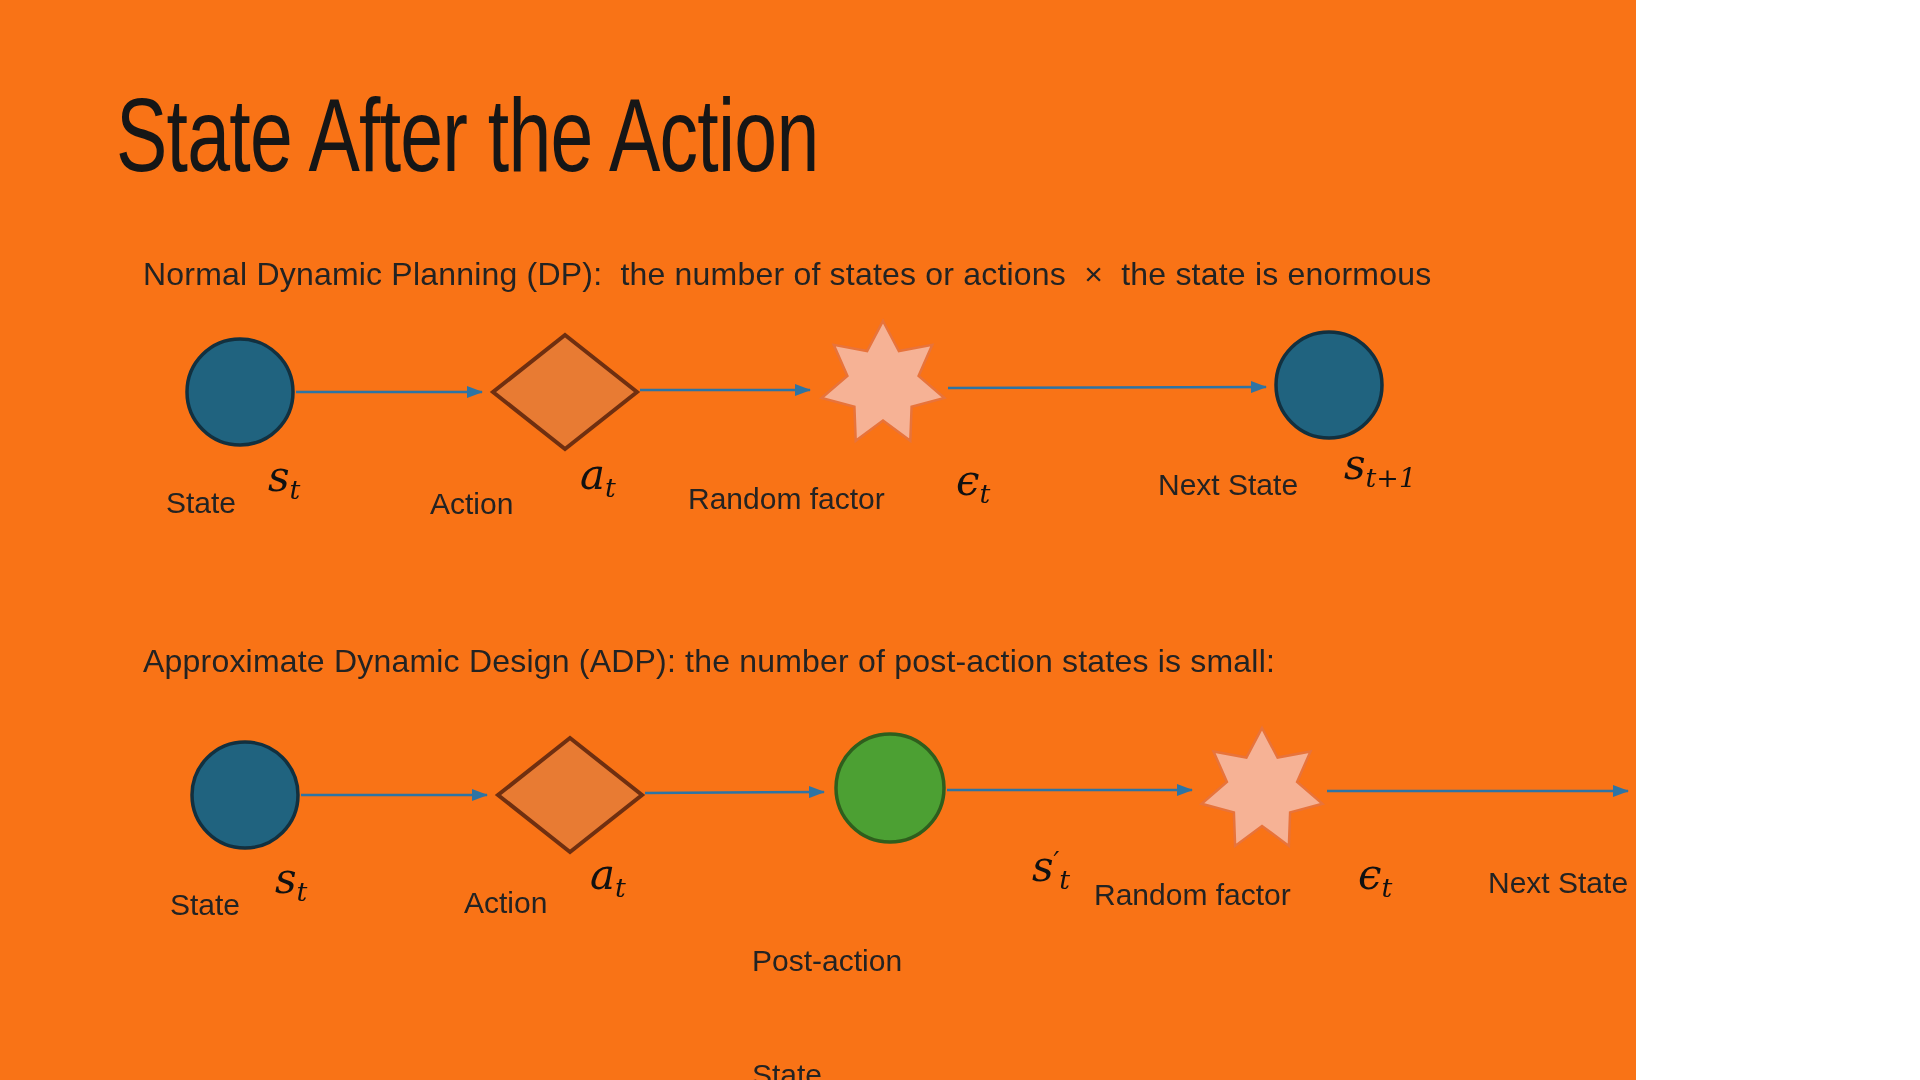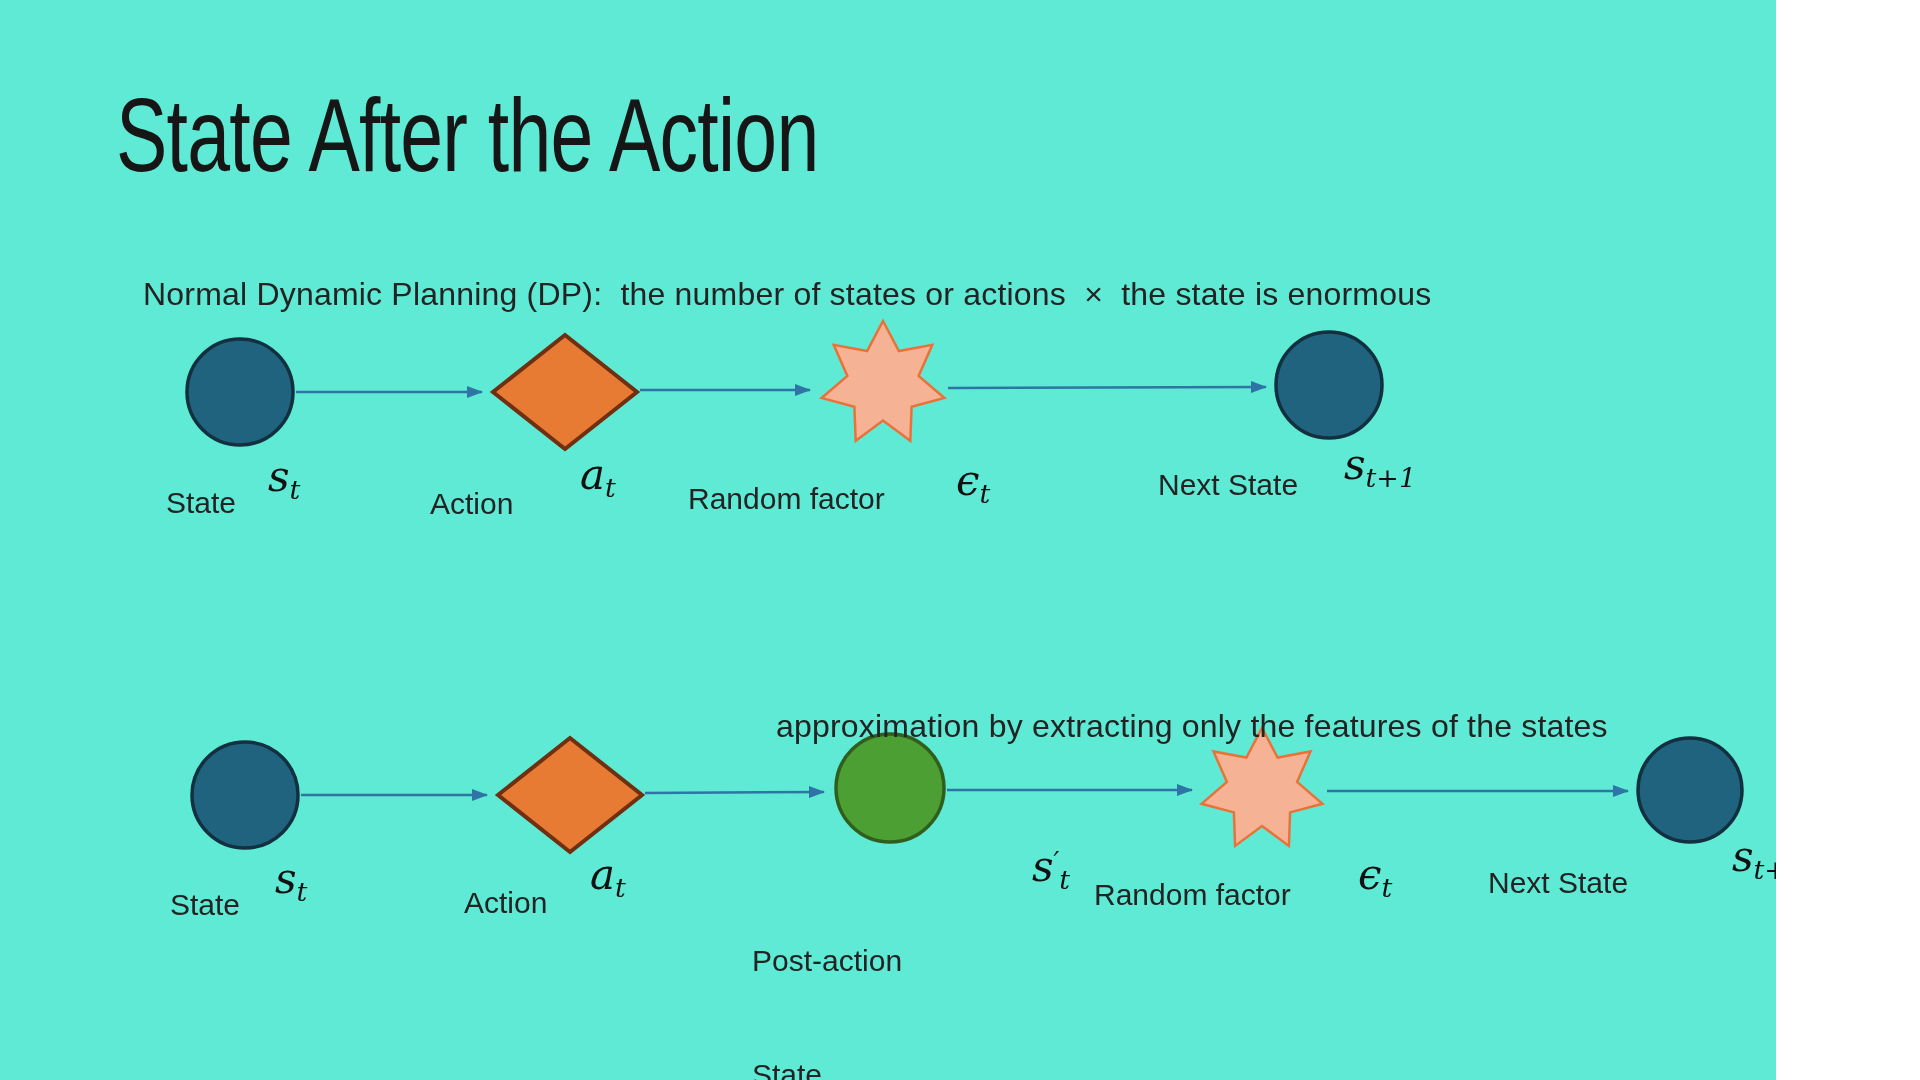--- a/index.html
+++ b/index.html
@@ -1,21 +1,21 @@
 <!DOCTYPE html>
 <html><head>
 <meta charset="utf-8">
 <style>
   html,body{margin:0;padding:0;background:#fff;}
-  .slide{position:relative;width:1776px;height:1080px;background:#5eead4;overflow:hidden;
+  .slide{position:relative;width:1636px;height:1080px;background:#f97316;overflow:hidden;
          font-family:"Liberation Sans",sans-serif;color:#212121;}
   .abs{position:absolute;}
   .title{left:116px;top:76px;font-size:104px;font-weight:300;color:#161616;
          letter-spacing:-1px;transform:scaleX(0.74);transform-origin:left top;white-space:pre;}
-  .heading{font-size:32px;color:#232323;white-space:pre;letter-spacing:0.2px;margin-top:20px;}
+  .heading{font-size:32px;color:#232323;white-space:pre;letter-spacing:0.2px;}
   .h-dp{left:143px;top:256px;}
   .h-adp1{left:143px;top:643px;}
   .h-adp2{left:776px;top:688px;}
   .lbl{font-size:30px;color:#232323;white-space:pre;}
   .lbl2{line-height:38px;}
   .math{font-family:"DejaVu Serif",serif;font-style:italic;font-size:42px;color:#111;white-space:pre;}
   .math sub{font-size:0.64em;vertical-align:-0.28em;line-height:0;}
   .math sup{font-size:0.6em;vertical-align:0.45em;line-height:0;}
   .math.small{font-size:42px;}
   svg.canvas{position:absolute;left:0;top:0;}
@@ -65,21 +65,21 @@
 
   <div class="abs lbl" style="left:430px;top:487px;">Action</div>
   <div class="abs math" style="left:580px;top:450px;"><i>a</i><sub>t</sub></div>
 
   <div class="abs lbl" style="left:688px;top:482px;">Random factor</div>
   <div class="abs math small" style="left:956px;top:456px;"><i>ϵ</i><sub>t</sub></div>
 
   <div class="abs lbl" style="left:1158px;top:468px;">Next State</div>
   <div class="abs math" style="left:1344px;top:440px;"><i>s</i><sub>t+1</sub></div>
 
-  <div class="abs heading h-adp2">approximation by extracting only the features of the states</div>
+  <div class="abs heading h-adp1">Approximate Dynamic Design (ADP): the number of post-action states is small:</div>
 
   <div class="abs lbl" style="left:170px;top:888px;">State</div>
   <div class="abs math" style="left:275px;top:854px;"><i>s</i><sub>t</sub></div>
 
   <div class="abs lbl" style="left:464px;top:886px;">Action</div>
   <div class="abs math" style="left:590px;top:850px;"><i>a</i><sub>t</sub></div>
 
   <div class="abs lbl lbl2" style="left:752px;top:866px;">
     <div>Post-action</div>
     <div>State</div>

